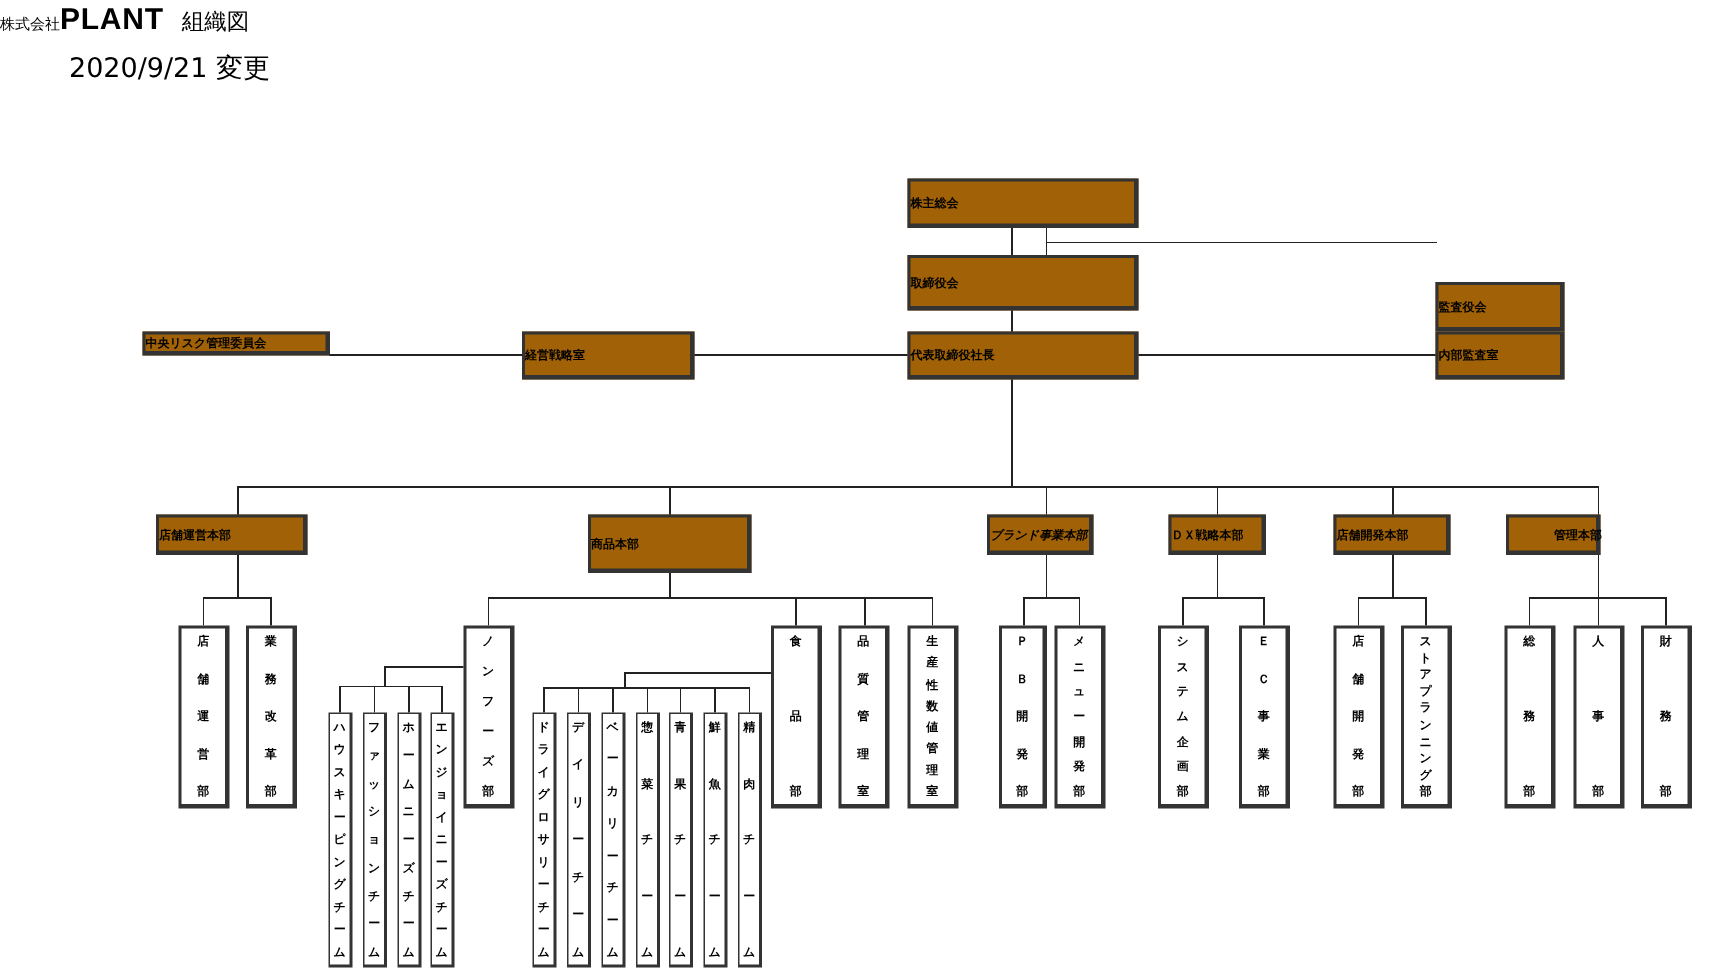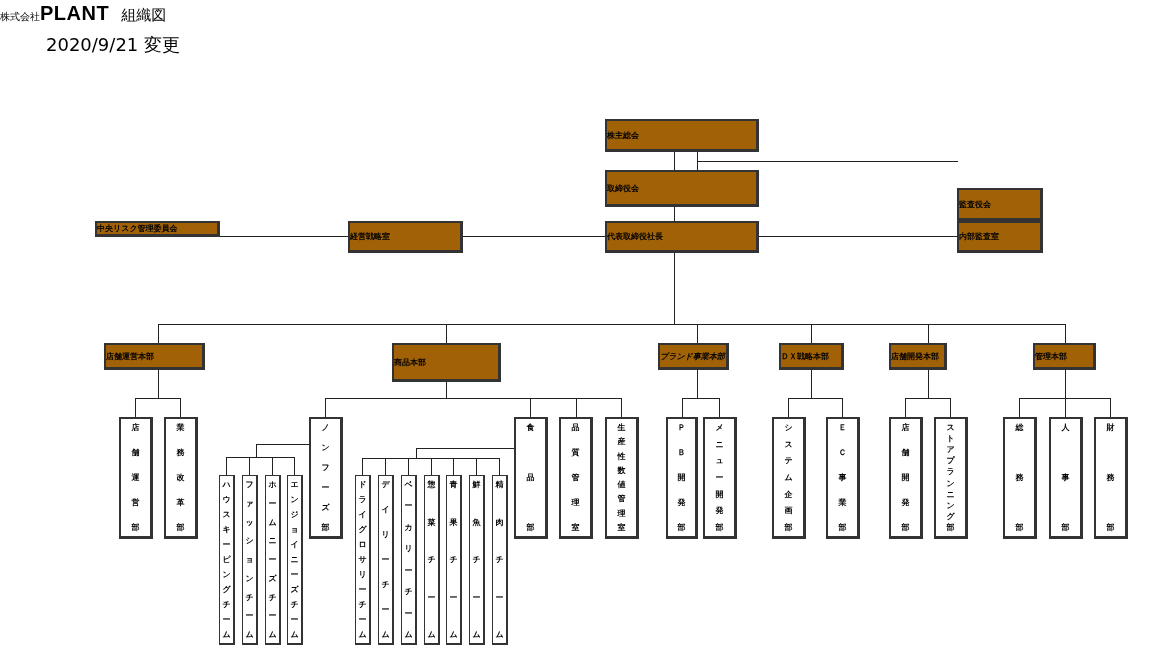--- a/index.html
+++ b/index.html
@@ -130,24 +130,24 @@
   </div>
 <div class="box" style="left:392px;top:343px;width:109px;height:39px;">
     <span>商品本部</span>
   </div>
 <div class="box" style="left:658px;top:343px;width:71px;height:27px;font-style:italic;">
     <span>ブランド事業本部</span>
   </div>
 <div class="box" style="left:779px;top:343px;width:65px;height:27px;">
     <span>ＤＸ戦略本部</span>
   </div>
-<div class="box" style="left:889px;top:343px;width:58px;height:27px;">
+<div class="box" style="left:889px;top:343px;width:78px;height:27px;">
     <span>店舗開発本部</span>
   </div>
-<div class="box" style="left:1033px;top:343px;width:63px;height:27px;">
+<div class="box" style="left:1004px;top:343px;width:63px;height:27px;padding-left:30px;">
     <span>管理本部</span>
   </div>
 
 <div class="vbox" style="left: 119px; top: 417px; width: 34px; height: 122px; writing-mode: horizontal-tb; flex-direction: column;">
     <span>店</span>
     <span>舗</span>
     <span>運</span>
     <span>営</span>
     <span>部</span>
   </div>

